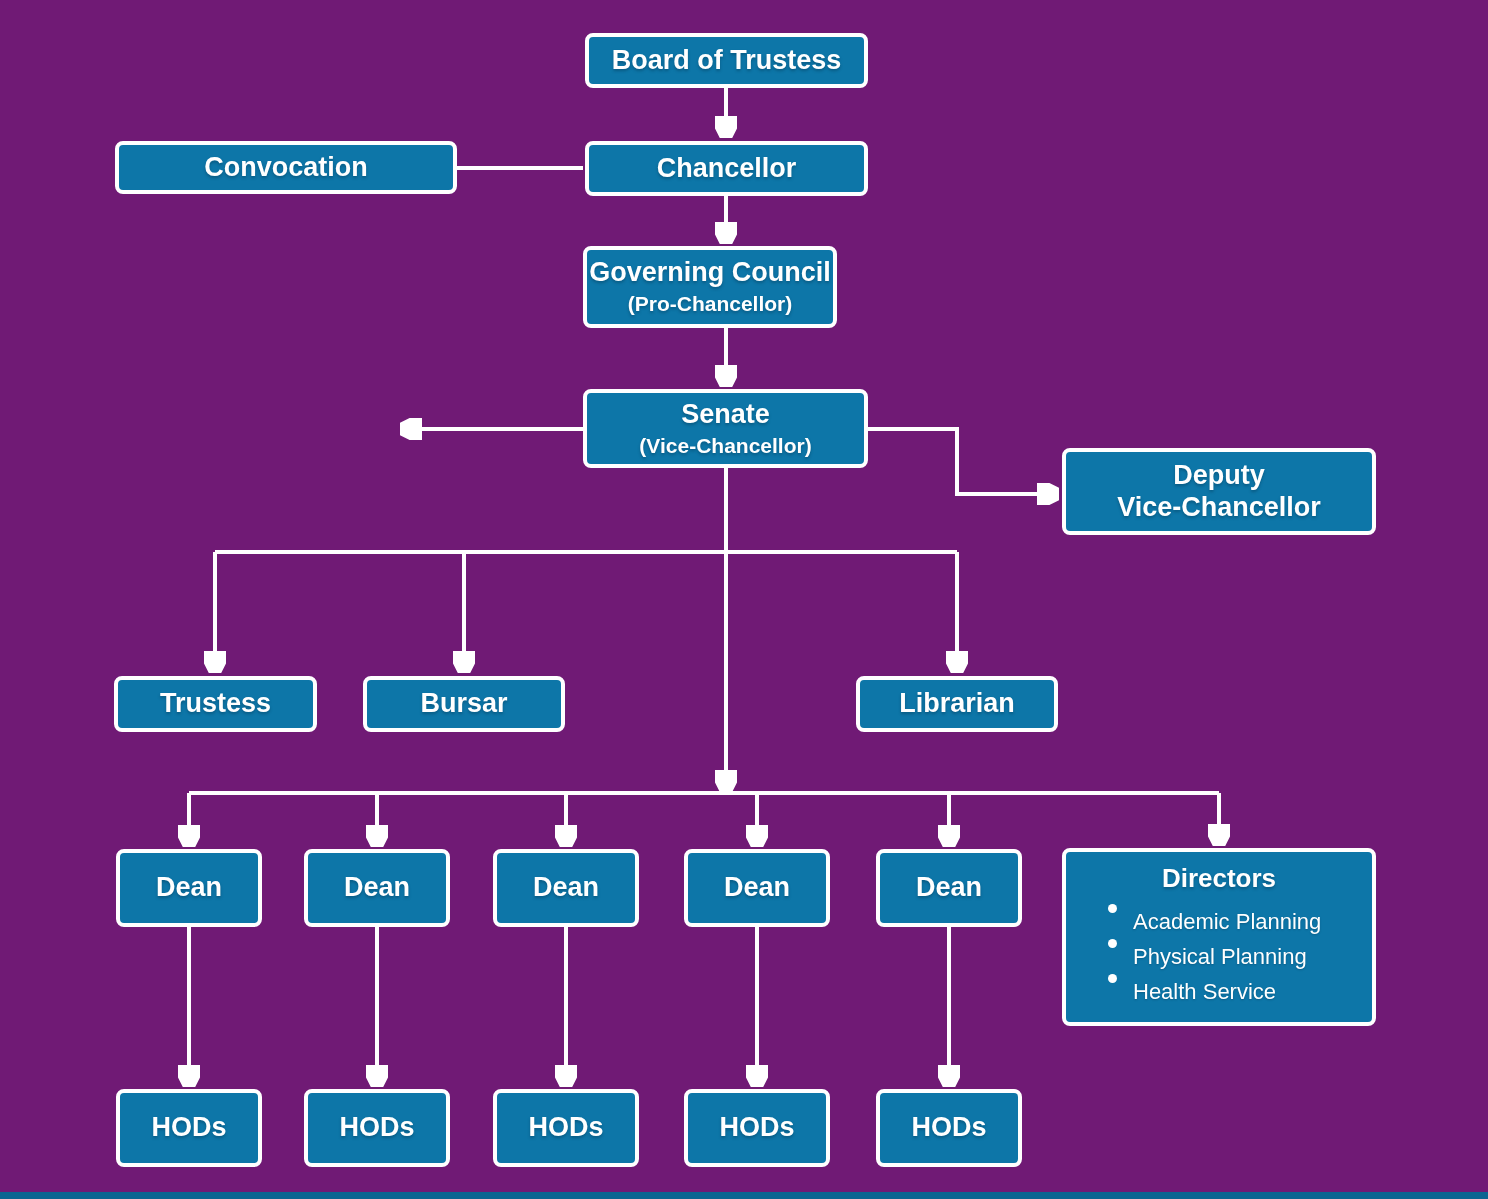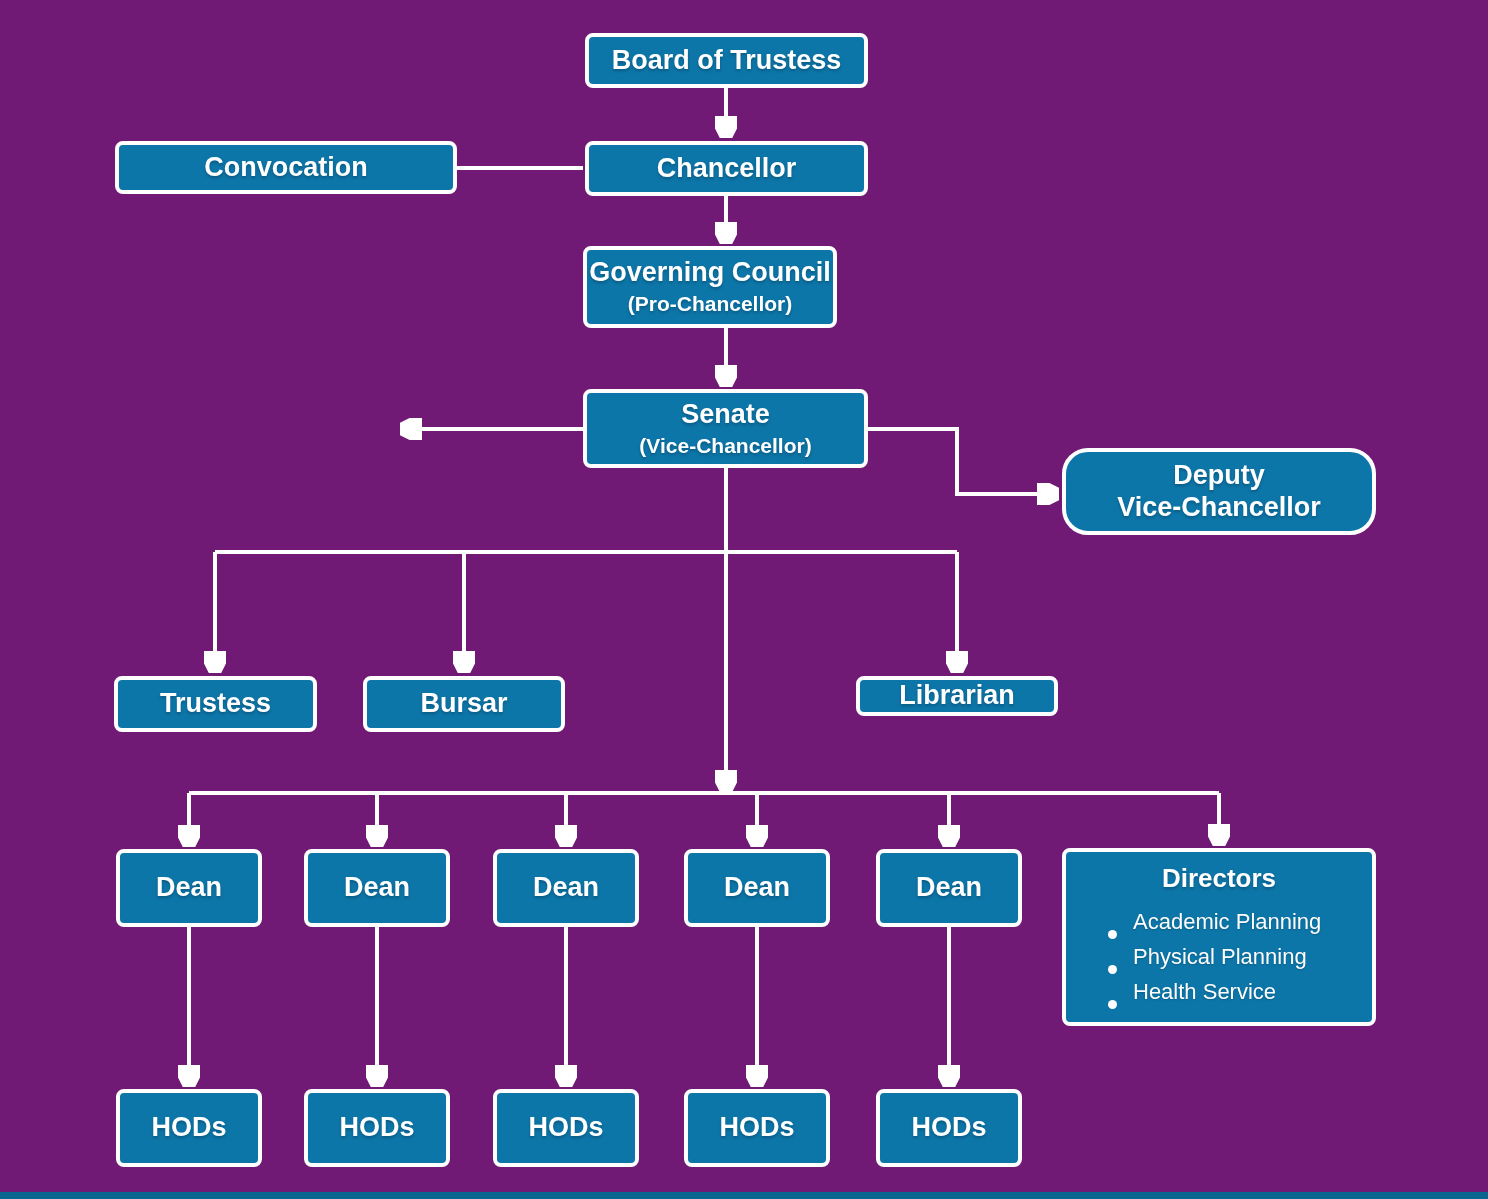--- a/index.html
+++ b/index.html
@@ -27,43 +27,43 @@
     text-shadow:0 2px 3px rgba(0,40,64,.35);
     white-space:nowrap;
   }
   
   .n-board       {left:585px;top:33px;  width:283px;height:55px;}
   .n-convocation {left:115px;top:141px; width:342px;height:53px;}
   .n-chancellor  {left:585px;top:141px; width:283px;height:55px;}
   .n-governing   {left:583px;top:246px; width:254px;height:82px;}
   .n-congregation{left:115px;top:390px; width:283px;height:78px;}
   .n-senate      {left:583px;top:389px; width:285px;height:79px;}
-  .n-deputy      {left:1062px;top:448px;width:314px;height:87px;border-radius:26px;}
+  .n-deputy      {left:1062px;top:448px;width:314px;height:87px;}
   .n-registrar   {left:114px;top:676px; width:203px;height:56px;}
   .n-bursar      {left:363px;top:676px; width:202px;height:56px;}
-  .n-librarian   {left:856px;top:676px; width:202px;height:40px;}
+  .n-librarian   {left:856px;top:676px; width:202px;height:56px;}
   .n-dean-1      {left:116px;top:849px; width:146px;height:78px;}
   .n-dean-2      {left:304px;top:849px; width:146px;height:78px;}
   .n-dean-3      {left:493px;top:849px; width:146px;height:78px;}
   .n-dean-4      {left:684px;top:849px; width:146px;height:78px;}
   .n-dean-5      {left:876px;top:849px; width:146px;height:78px;}
   .n-hods-1      {left:116px;top:1089px;width:146px;height:78px;}
   .n-hods-2      {left:304px;top:1089px;width:146px;height:78px;}
   .n-hods-3      {left:493px;top:1089px;width:146px;height:78px;}
   .n-hods-4      {left:684px;top:1089px;width:146px;height:78px;}
   .n-hods-5      {left:876px;top:1089px;width:146px;height:78px;}
   .n-directors   {left:1062px;top:848px;width:314px;height:178px;
                   justify-content:flex-start;align-items:stretch;padding:12px 0 16px 0;}
   .n-directors .label{font-size:26px;}
   .directors-list{
     list-style:none;margin:10px 0 0 0;padding:0 0 0 42px;
     text-align:left;
   }
   .directors-list li{
-    display:flex;align-items:flex-end;
+    display:flex;align-items:flex-start;
     font-size:22px;font-weight:400;line-height:35px;color:#ffffff;
     text-shadow:0 1px 2px rgba(0,40,64,.3);white-space:nowrap;
   }
   .bullet-dot{
     width:9px;height:9px;border-radius:50%;background:#ffffff;
     margin-right:16px;flex:0 0 auto;
   }
   #bottom-strip{
     position:absolute;left:0;bottom:0;width:1488px;height:7px;
     background:#0b6591;

